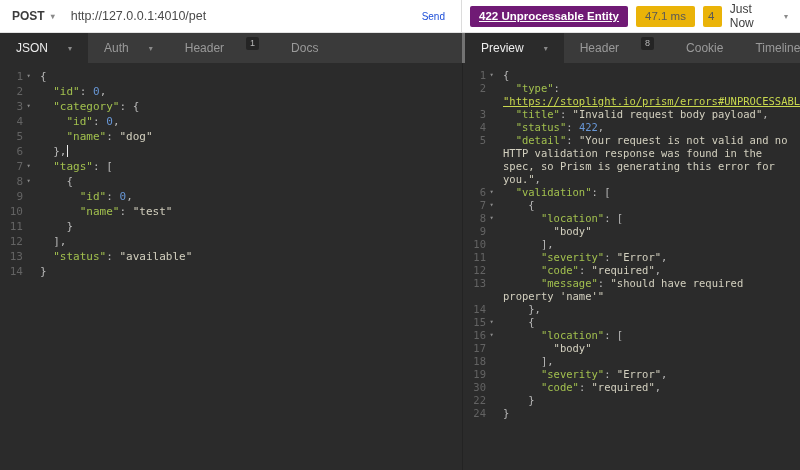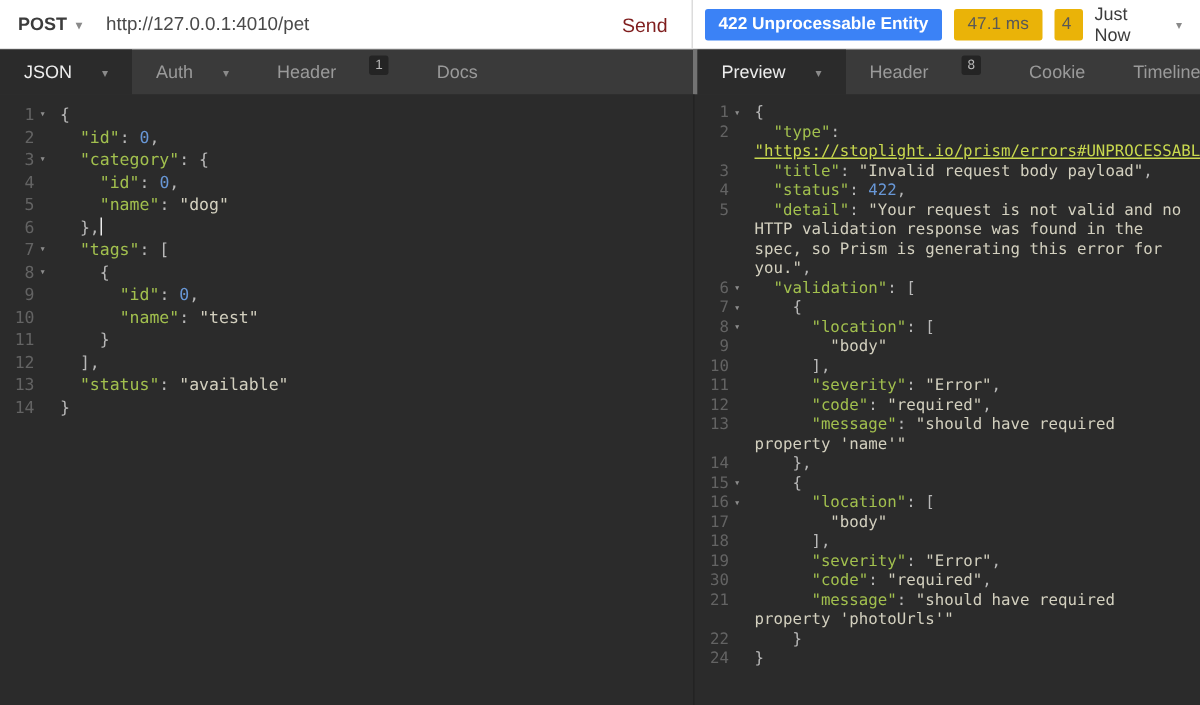--- a/index.html
+++ b/index.html
@@ -10,21 +10,21 @@
   .pane.left{width:462px}
   .pane.right{width:338px}
 
   
   .topbar{height:33px;background:#ffffff;display:flex;align-items:center;flex:none;border-bottom:1px solid #e2e2e2}
   .left .topbar{padding:0 12px;border-right:1px solid #dcdcdc}
   .right .topbar{padding:0 8px;gap:8px}
   .method{display:flex;align-items:center;gap:6px;font-size:12px;font-weight:bold;color:#3c3c3c;cursor:pointer}
   .dd-caret{font-size:8px;color:#8a8a8a}
   .url{flex:1;margin-left:16px;font-size:12.5px;color:#4a4a4a;white-space:nowrap;overflow:hidden}
-  .send{font-size:13px;color:#7f1d1d;cursor:pointer;padding:0 4px}
+  .send{font-size:10px;color:#1d4ed8;cursor:pointer;padding:0 4px}
   .badge{height:21px;display:flex;align-items:center;border-radius:2px;padding:0 9px;font-size:11.5px;white-space:nowrap}
   .badge.status{background:#f0821e;color:#fff;font-weight:bold}
   .badge.gray{background:#eab308;color:#585858}
   .badge.size{width:19px;overflow:hidden;padding:0 5px}
   .history{margin-left:auto;display:flex;align-items:center;gap:6px;font-size:12px;color:#3c3c3c;cursor:pointer;padding-right:4px}
 
   
   .tabbar{height:30px;background:#3a3a3a;display:flex;flex:none;align-items:stretch}
   .right .tabbar{border-left:3px solid #737373}
   .tab{display:flex;align-items:center;gap:20px;padding:0 16px;font-size:12px;color:#9a9a9a;cursor:pointer}
@@ -178,21 +178,21 @@
             <span class="ln">14</span>
             <span class="fold"></span>
           </span>
           <span class="cd"><span class="tk-p">}</span></span>
         </div>
       </div>
   </div>
 
   <div class="pane right">
     <div class="topbar">
-      <div class="badge status" style="background: #3b82f6;">422 Unprocessable Entity</div>
+      <div class="badge status" style="background: #701a75; text-decoration: underline;">422 Unprocessable Entity</div>
       <div class="badge gray">47.1 ms</div>
       <div class="badge gray size">4</div>
       <div class="history">
         <span>Just Now</span>
         <span class="dd-caret">▾</span>
       </div>
     </div>
 
     <div class="tabbar">
       <div class="tab active">
@@ -347,27 +347,20 @@
         </div>
         <div class="cl">
           <span class="g">
             <span class="ln">30</span>
             <span class="fold"></span>
           </span>
           <span class="cd"><span class="tk-p">      </span><span class="tk-k">"code"</span><span class="tk-p">: </span><span class="tk-s">"required"</span><span class="tk-p">,</span></span>
         </div>
         <div class="cl">
           <span class="g">
-            <span class="ln">21</span>
-            <span class="fold"></span>
-          </span>
-          <span class="cd"><span class="tk-p">      </span><span class="tk-k">"message"</span><span class="tk-p">: </span><span class="tk-s">"should have required property 'photoUrls'"</span></span>
-        </div>
-        <div class="cl">
-          <span class="g">
             <span class="ln">22</span>
             <span class="fold"></span>
           </span>
           <span class="cd"><span class="tk-p">    }</span></span>
         </div>
         <div class="cl">
           <span class="g">
             <span class="ln">24</span>
             <span class="fold"></span>
           </span>

